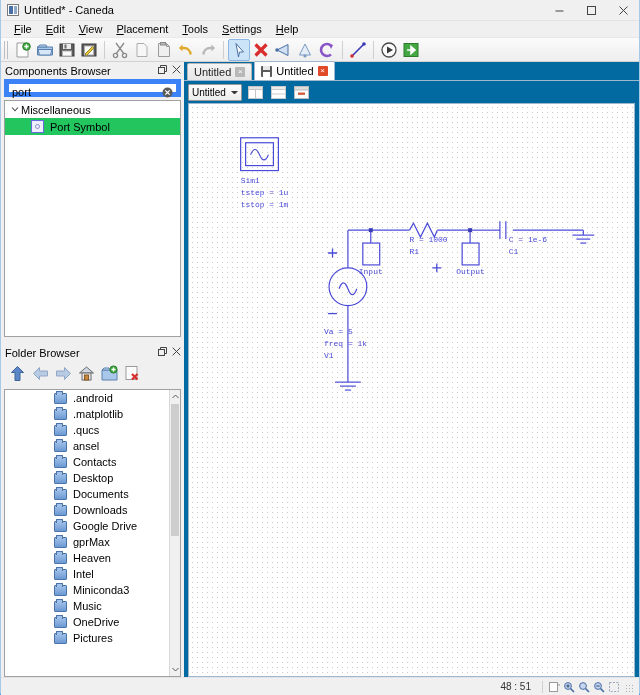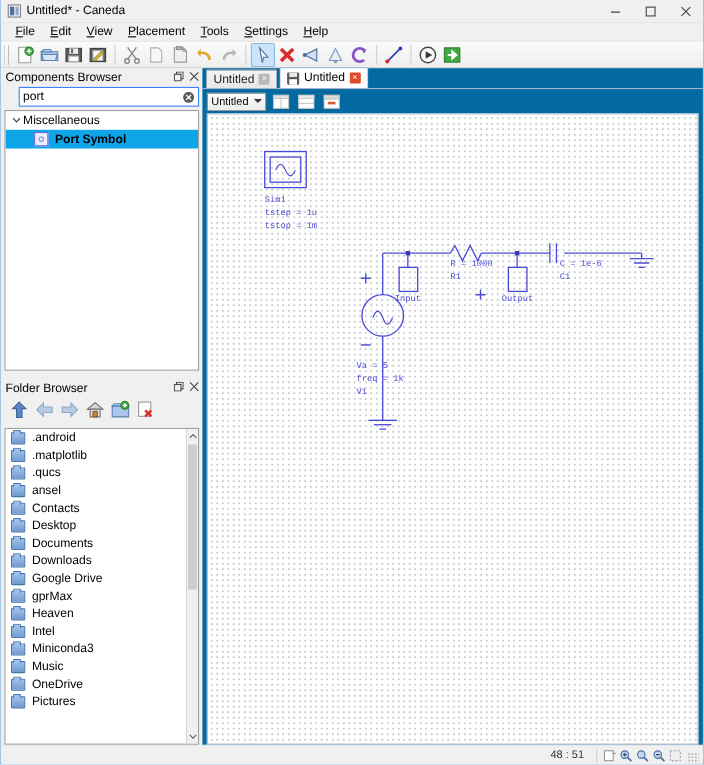--- a/index.html
+++ b/index.html
@@ -78,52 +78,52 @@
   
   .left-dock { width:183px; flex:0 0 183px; background:#f0f0f0; display:flex; flex-direction:column; }
   .dock-title {
     height:15px; display:flex; align-items:flex-end;
     font-size:11px; padding-left:4px; color:#000;
     background:#f0f0f0; position:relative;
   }
   .dock-title .dock-btns { position:absolute; right:3px; top:0; display:flex; gap:5px; align-items:center; height:15px;}
   .dock-btn { width:9px; height:11px; display:flex; align-items:center; justify-content:center; }
   .search-row {
-    margin:2px 3px 3px 16px; height:18px; background:#fff;
-    border:1px solid #3b82f6; display:flex; align-items:flex-end; position:relative;
+    margin:2px 3px 3px 3px; height:18px; background:#fff;
+    border:5px solid #3b82f6; display:flex; align-items:flex-start; position:relative;
   }
   .search-row input {
     border:none; outline:none; height:16px; width:100%;
     font-family:"Liberation Sans", sans-serif; font-size:11px;
     padding-left:3px; background:transparent; color:#000;
   }
   .clear-icon {
     position:absolute; right:3px; top:3px; width:11px; height:11px;
   }
   .tree {
     height:237px; background:#fff; border:1px solid #a0a0a0;
     margin:0 3px 0 3px; overflow:hidden; position:relative;
   }
   .tree-row { height:17px; display:flex; align-items:center; font-size:11px; }
   .tree-row.group { padding-left:4px; }
-  .tree-row.sel { background:#0ea5e9;font-weight:bold; }
+  .tree-row.sel { background:#22c55e; }
   .chev { width:12px; text-align:center; font-size:8px; color:#4a4a4a; }
   .leaf-indent { width:26px; }
   .port-ico {
     width:13px; height:13px; border:1px solid #6a6ae0; background:#eef0ff;
     display:flex; align-items:center; justify-content:center; margin-right:6px;
   }
   .port-ico i { width:5px; height:5px; border:1px solid #8a8ad0; border-radius:50%; display:block;}
   
   .fb-toolbar { height:30px; display:flex; align-items:center; gap:6px; padding:0 8px; }
   .fb-list {
     background:#fff; border:1px solid #a0a0a0; margin:0 3px;
     flex:1 1 auto; position:relative; overflow:hidden;
   }
-  .fb-scroll { position:absolute; inset:0; overflow:hidden; }
+  .fb-scroll { position:absolute; inset:0; overflow:hidden;margin-left:44px; }
   .fb-row { height:16px; display:flex; align-items:center; font-size:11px; padding-left:5px; }
   .folder-ico {
     width:13px; height:11px; margin-right:6px; position:relative; flex:0 0 auto;
     background:linear-gradient(#9fc0e8,#6d9ad4); border:1px solid #4a73a8;
     border-radius:1px;
   }
   .folder-ico:before {
     content:""; position:absolute; left:1px; top:-3px; width:5px; height:3px;
     background:#9fc0e8; border:1px solid #4a73a8; border-bottom:none; border-radius:1px 1px 0 0;
   }

